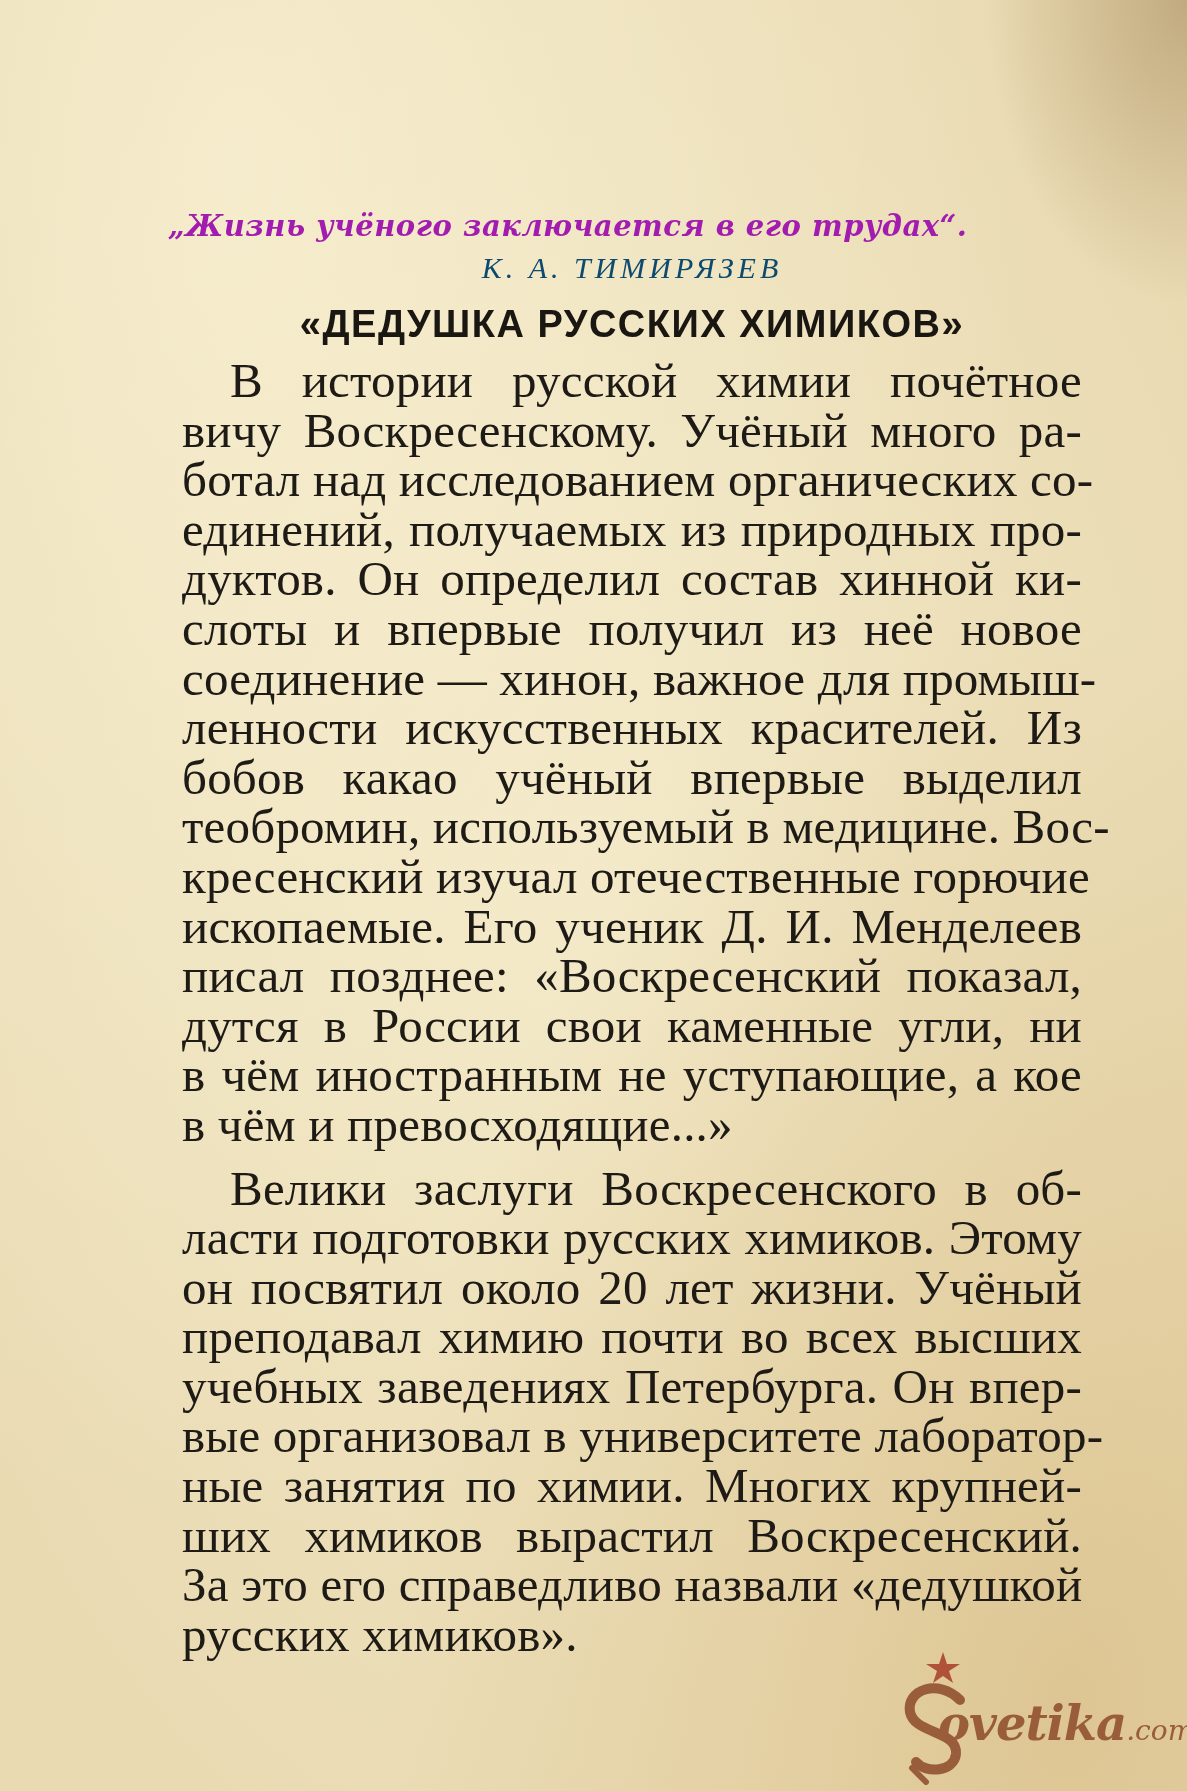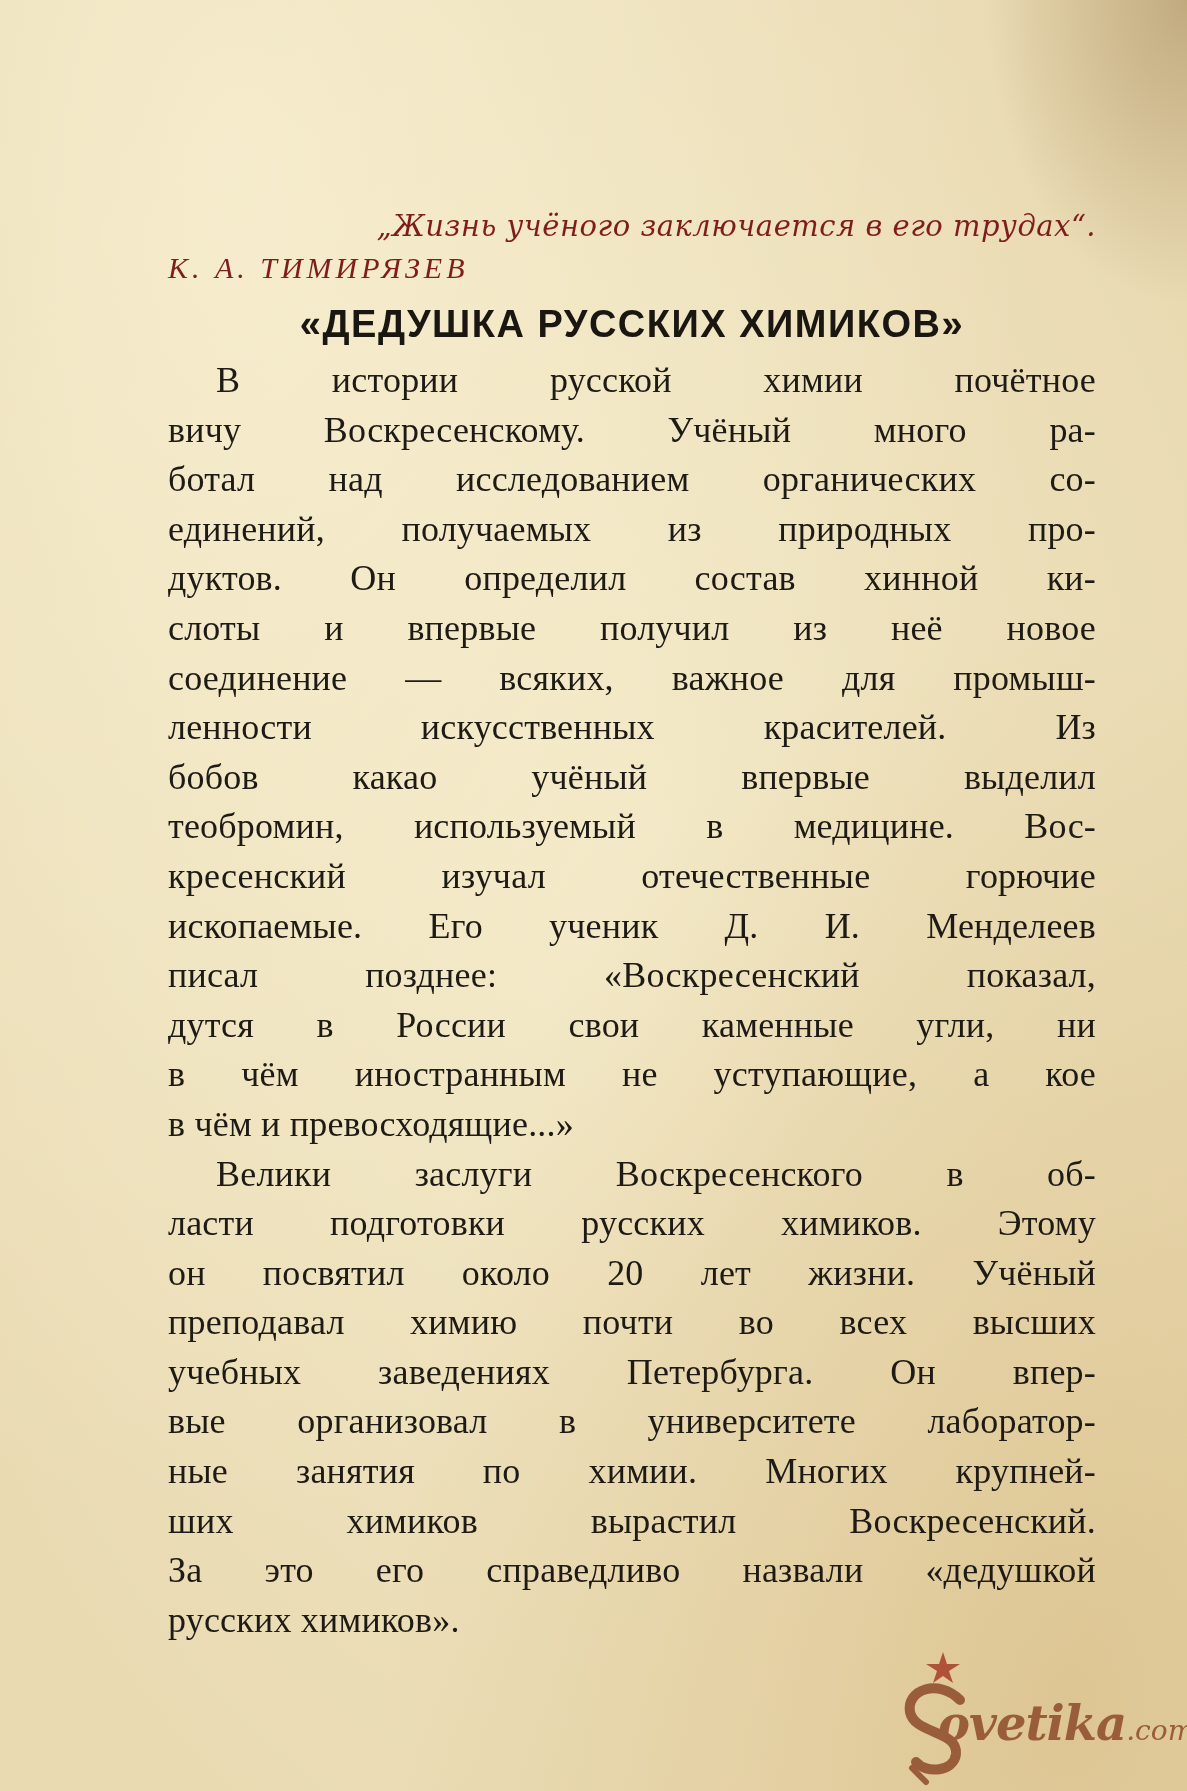--- a/index.html
+++ b/index.html
@@ -10,36 +10,36 @@
       radial-gradient(ellipse at 20% 10%, rgba(255,250,225,0.55), rgba(0,0,0,0) 60%),
       radial-gradient(ellipse at 90% 95%, rgba(200,160,90,0.35), rgba(0,0,0,0) 45%),
       radial-gradient(ellipse at 100% 0%, rgba(120,80,30,0.35), rgba(0,0,0,0) 12%),
       radial-gradient(ellipse at 50% 50%, #f1e6c3, #e9dab2 85%);
     position:relative;
     font-family:"Liberation Serif","DejaVu Serif",serif;
     color:#1e1a15;
   }
   .page { position:absolute; left:168px; top:206px; width:928px; }
   .epigraph {
-    font-style:italic; font-weight:normal; font-size:29px; text-align:right;
-    line-height:40px; letter-spacing:0.5px; color:#7f1d1d;
+    font-style:italic; font-weight:bold; font-size:29px; 
+    line-height:40px; letter-spacing:0.5px; color:#a21caf;
     font-family:"DejaVu Serif","Liberation Serif",serif;
   }
   .author {
-    font-style:italic; font-size:30px; text-align:left; line-height:40px;
-    letter-spacing:4px; margin-top:2px; color:#7f1d1d;
+    font-style:italic; font-size:30px; text-align:center; line-height:40px;
+    letter-spacing:4px; margin-top:2px; color:#0c4a6e;
   }
   .title {
     font-family:"Liberation Sans","DejaVu Sans",sans-serif;
     font-weight:bold; font-size:38px; text-align:center; line-height:48px;
     margin-top:12px; letter-spacing:1.5px; color:#1a1611;
   }
   .para {
-    font-size:36px; line-height:49.6px; text-align:justify;
-    text-align-last:left; margin:0; letter-spacing:0.2px;
+    font-size:49px; line-height:49.6px; text-align:justify;
+    text-align-last:left; margin:14px; letter-spacing:0.2px;
     font-family:"Liberation Serif","DejaVu Serif",serif;
   }
   .para .ln { display:block; text-align:justify; text-align-last:justify; white-space:nowrap; }
   .para .ln.last { text-align-last:left; }
   .para .ln.indent { padding-left:48px; }
   .p1 { margin-top:8px; }
   .watermark {
     position:absolute; left:908px; top:1655px; width:280px; height:135px;
   }
   .wm-text {
@@ -56,21 +56,21 @@
   <div class="author">К. А. ТИМИРЯЗЕВ</div>
   <div class="title">«ДЕДУШКА РУССКИХ ХИМИКОВ»</div>
 
   <div class="para p1">
     <span class="ln indent">В истории русской химии почётное</span>
     <span class="ln">вичу Воскресенскому. Учёный много ра-</span>
     <span class="ln">ботал над исследованием органических со-</span>
     <span class="ln">единений, получаемых из природных про-</span>
     <span class="ln">дуктов. Он определил состав хинной ки-</span>
     <span class="ln">слоты и впервые получил из неё новое</span>
-    <span class="ln">соединение — всяких, важное для промыш-</span>
+    <span class="ln">соединение — хинон, важное для промыш-</span>
     <span class="ln">ленности искусственных красителей. Из</span>
     <span class="ln">бобов какао учёный впервые выделил</span>
     <span class="ln">теобромин, используемый в медицине. Вос-</span>
     <span class="ln">кресенский изучал отечественные горючие</span>
     <span class="ln">ископаемые. Его ученик Д. И. Менделеев</span>
     <span class="ln">писал позднее: «Воскресенский показал,</span>
     <span class="ln">дутся в России свои каменные угли, ни</span>
     <span class="ln">в чём иностранным не уступающие, а кое</span>
     <span class="ln last">в чём и превосходящие...»</span>
   </div>

